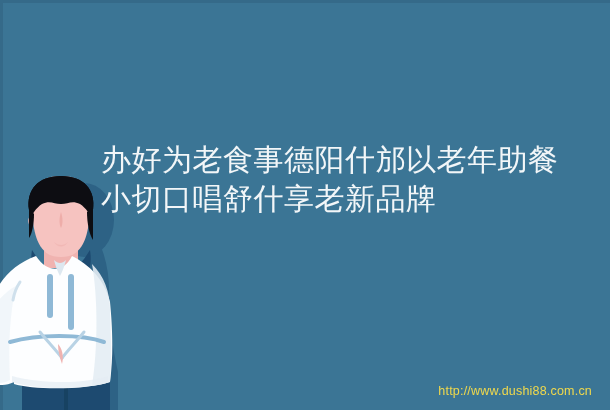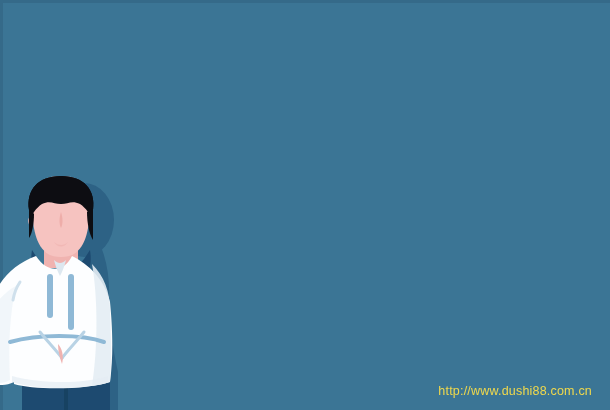--- a/index.html
+++ b/index.html
@@ -156,17 +156,19 @@
                  C62 28 58 24 50 28
                  C44 32 40 38 37 46 Z" fill="#0d0d12"></path>
 
         <path d="M37 32 L37 62 C40 58 42 48 42 38 Z" fill="#0d0d12"></path>
         <path d="M101 32 L101 64 C97 58 95 46 95 36 Z" fill="#0d0d12"></path>
       </g>
     </svg>
   </div>
 
   <div id="headline">
+    <span class="hl-line">办好为老食事德阳什邡以老年助餐</span>
+    <span class="hl-line">小切口唱舒什享老新品牌</span>
   </div>
 
   <div id="watermark">http://www.dushi88.com.cn</div>
 
 </div>
 
 </body></html>

